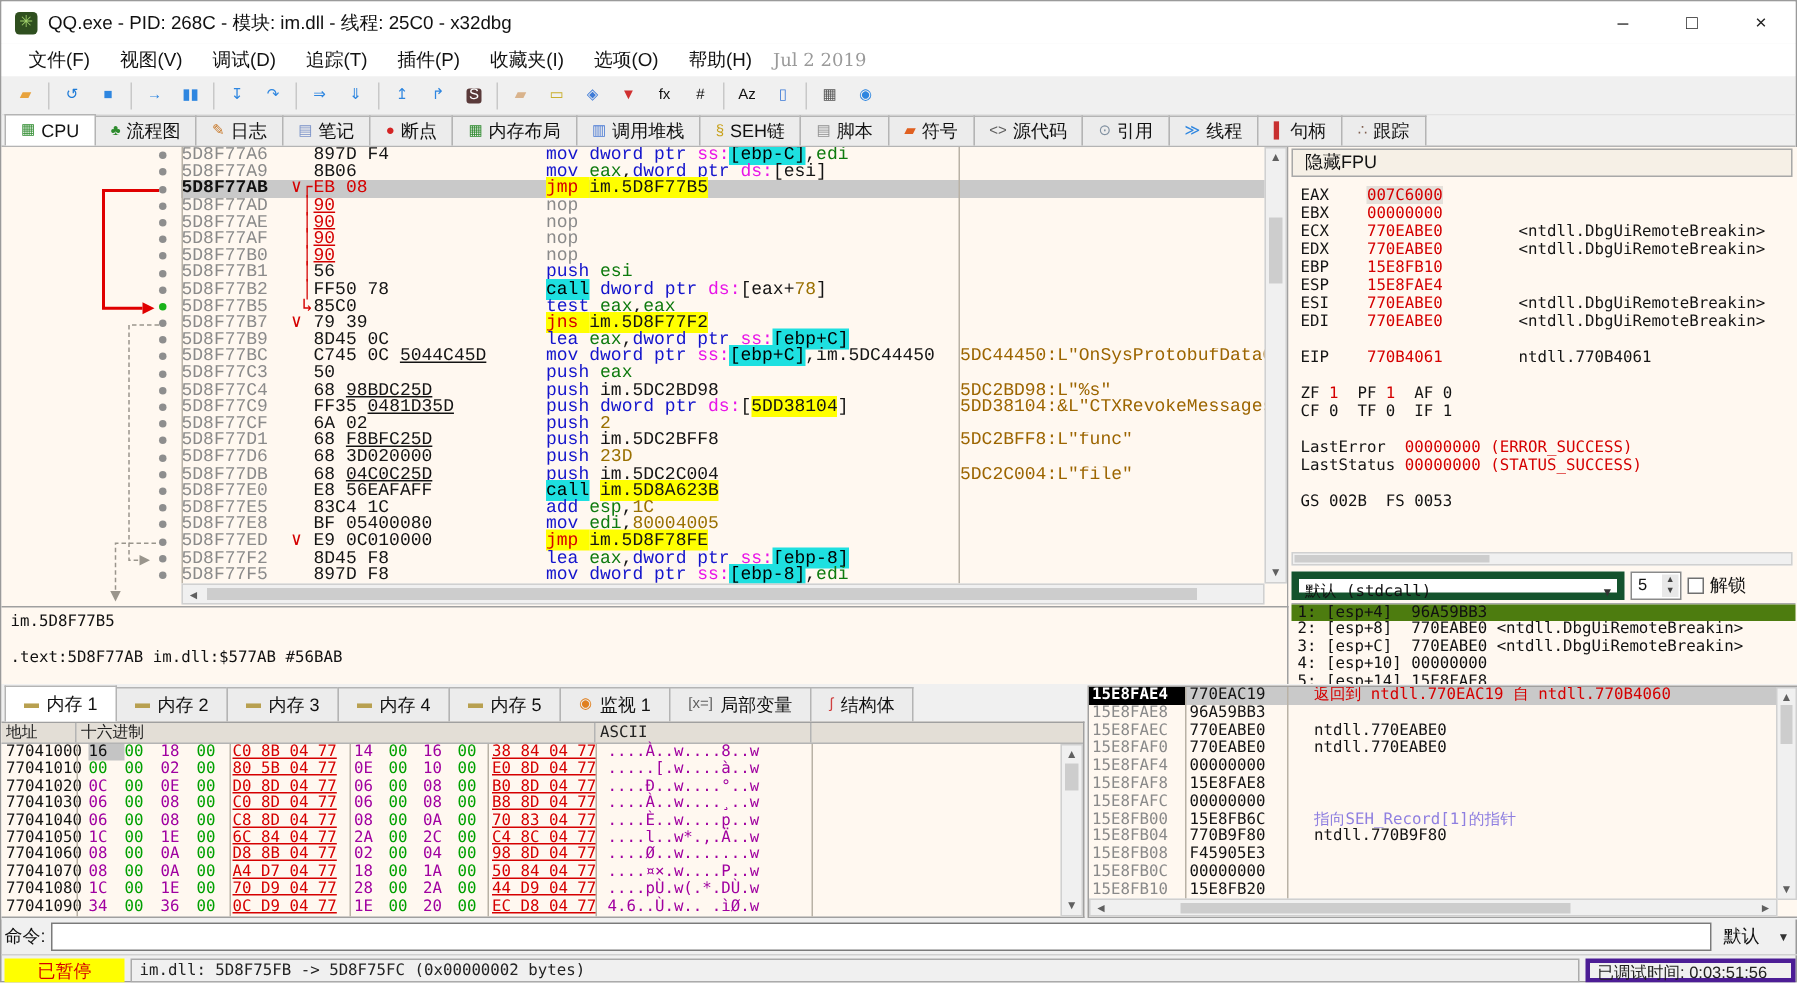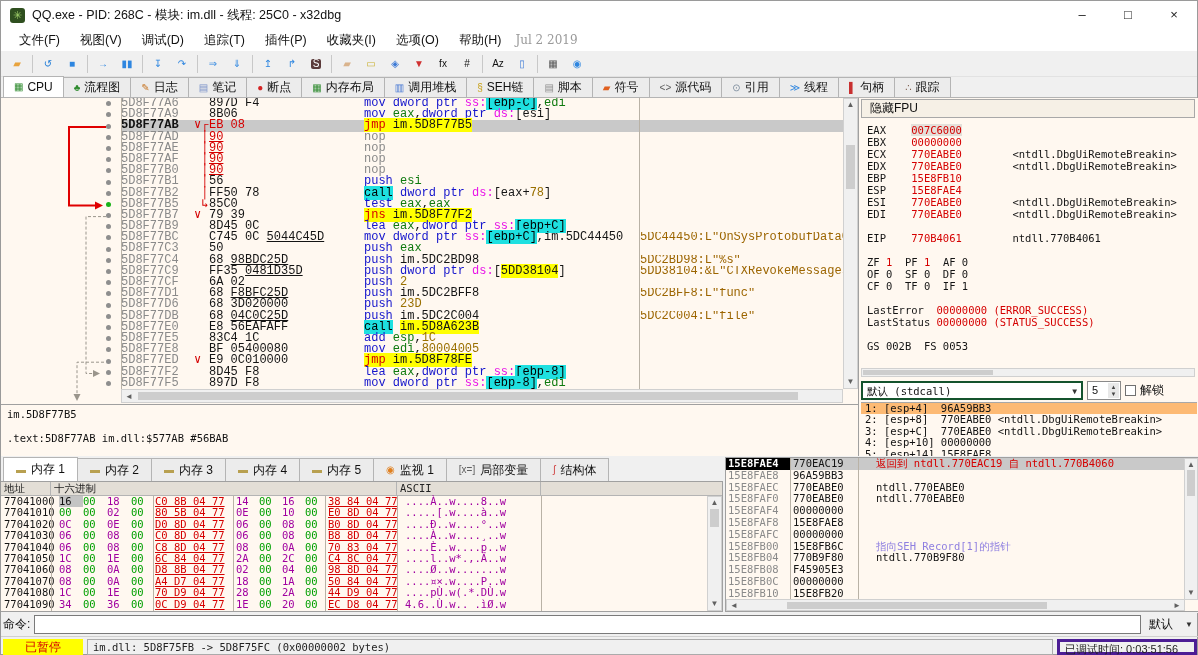--- a/index.html
+++ b/index.html
@@ -62,29 +62,29 @@
   .sb .thumb{position:absolute;background:#cdcdcd}
   .sbarrow{position:absolute;color:#606060;font-size:8px;line-height:10px;text-align:center;width:100%}
 
   
   #fpuhdr{position:absolute;left:2px;top:1px;width:334px;height:19px;border:1px solid #a8a8a8;background:#f6f0e6;
     font-size:12px;line-height:17px;padding-left:8px}
   .rline{height:12px;line-height:12px;font-family:"DejaVu Sans Mono",monospace;font-size:10.5px;white-space:pre}
   .r-k{color:#141414}.r-v{color:#d50000}.r-bg{background:#e4e0da}
   #reglist{position:absolute;left:8px;top:26px;width:330px}
   #ccrow{position:absolute;left:2px;top:281px;width:336px;height:22px;display:flex;align-items:center;gap:4px}
-  #ccombo{width:222px;height:19px;border:2px solid #14532d;background:#fff;font-family:"DejaVu Sans Mono",monospace;
+  #ccombo{width:222px;height:19px;border:5px solid #14532d;background:#fff;font-family:"DejaVu Sans Mono",monospace;
     font-size:10.5px;line-height:17px;padding:0 4px;display:flex}
   #ccombo .arr{margin-left:auto;font-size:8px;color:#333}
   #cspin{width:34px;height:19px;border:1px solid #8a8a8a;background:#fff;font-size:11px;line-height:17px;padding-left:4px;position:relative}
   #cspin .sarr{position:absolute;right:1px;font-size:6px;line-height:8px;color:#444;width:11px;text-align:center;background:#e8e8e8}
   #cchk{width:11px;height:11px;border:1px solid #707070;background:#fff;display:inline-block}
   #args{position:absolute;left:2px;top:304px;width:336px;height:54px;border-top:1px solid #a8a8a8}
   .argrow{height:11.4px;line-height:11.4px;font-family:"DejaVu Sans Mono",monospace;font-size:10.5px;white-space:pre;padding-left:4px}
-  .argrow.sel{background:#fdba74}
+  .argrow.sel{background:#4d7c0f}
 
   
   #btabs{left:2px;top:1px;height:24px;display:flex;align-items:flex-end}
   .btab{height:23px;display:flex;align-items:center;gap:5px;padding:0 12px;border:1px solid #b4b4b4;border-bottom:none;
     background:#ececec;font-size:12px;margin-right:-1px}
   .btab.active{background:#fff;height:24px;z-index:2;position:relative}
   #memory{left:0;top:25px;width:722px;height:131px;background:#fff8f0;border:1px solid #a0a0a0;border-left:none}
   #memhdr{height:14px;background:#e3ded6;border-bottom:1px solid #b4b4b4;display:flex;
     font-size:10.5px;line-height:13px;font-family:"DejaVu Sans Mono",monospace;color:#222}
   .mh{border-right:1px solid #b4b4b4;padding-left:3px}
@@ -347,21 +347,20 @@
         <div class="rline"><span class="r-k">ECX    </span><span class="r-v">770EABE0</span><span class="r-k">        &lt;ntdll.DbgUiRemoteBreakin&gt;</span></div>
         <div class="rline"><span class="r-k">EDX    </span><span class="r-v">770EABE0</span><span class="r-k">        &lt;ntdll.DbgUiRemoteBreakin&gt;</span></div>
         <div class="rline"><span class="r-k">EBP    </span><span class="r-v">15E8FB10</span></div>
         <div class="rline"><span class="r-k">ESP    </span><span class="r-v">15E8FAE4</span></div>
         <div class="rline"><span class="r-k">ESI    </span><span class="r-v">770EABE0</span><span class="r-k">        &lt;ntdll.DbgUiRemoteBreakin&gt;</span></div>
         <div class="rline"><span class="r-k">EDI    </span><span class="r-v">770EABE0</span><span class="r-k">        &lt;ntdll.DbgUiRemoteBreakin&gt;</span></div>
         <div class="rline"></div>
         <div class="rline"><span class="r-k">EIP    </span><span class="r-v">770B4061</span><span class="r-k">        ntdll.770B4061</span></div>
         <div class="rline"></div>
         <div class="rline"><span class="r-k">ZF </span><span class="r-v">1</span><span class="r-k">  PF </span><span class="r-v">1</span><span class="r-k">  AF 0</span></div>
-        <div class="rline"><span class="r-k">OF 0  SF 0  DF 0</span></div>
         <div class="rline"><span class="r-k">CF 0  TF 0  IF 1</span></div>
         <div class="rline"></div>
         <div class="rline"><span class="r-k">LastError  </span><span class="r-v">00000000 (ERROR_SUCCESS)</span></div>
         <div class="rline"><span class="r-k">LastStatus </span><span class="r-v">00000000 (STATUS_SUCCESS)</span></div>
         <div class="rline"></div>
         <div class="rline"><span class="r-k">GS 002B  FS 0053</span></div>
       </div>
     <div class="sb" style="left:2px;top:270px;width:334px;height:9px">
       <div class="thumb" style="left:1px;top:1px;width:130px;height:5px"></div>
     </div>

